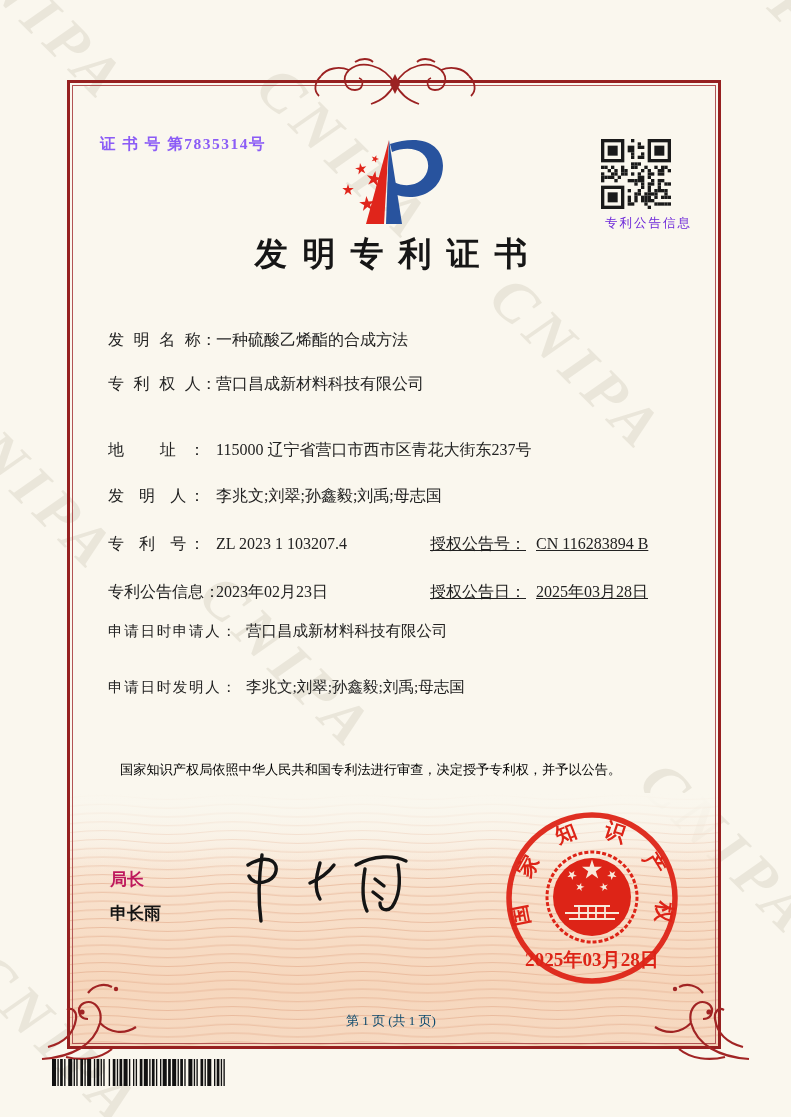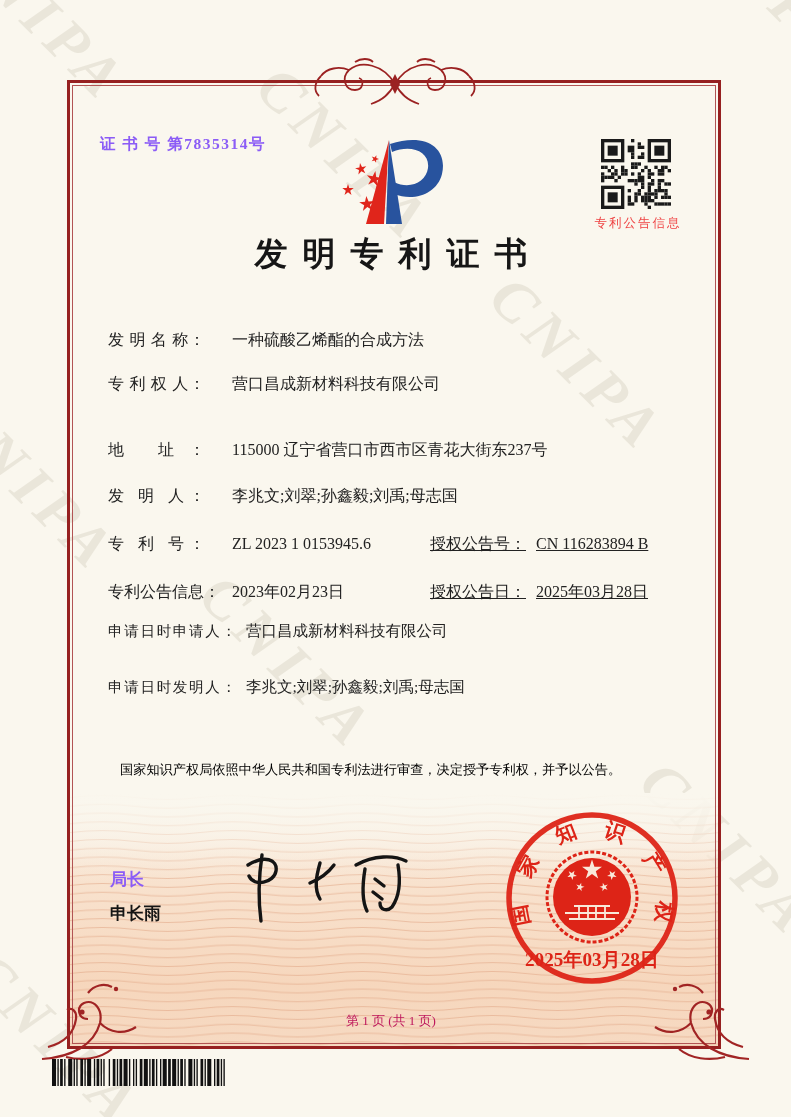--- a/index.html
+++ b/index.html
@@ -10,42 +10,42 @@
       transform:rotate(45deg);white-space:nowrap;pointer-events:none;}
   .band{position:absolute;z-index:2;}
   .frame{position:absolute;z-index:3;left:67px;top:80px;width:648px;height:963px;
          border:3px solid #962020;}
   .frame-inner{position:absolute;inset:2px;border:1px solid #b25454;}
   .flourish{position:absolute;z-index:4;}
   .content{position:absolute;z-index:5;}
   .cert-no{left:100px;top:134px;font-size:15.5px;letter-spacing:1.5px;color:#8b5cf6;font-weight:bold;}
   .logo{left:334px;top:134px;}
   .qr{left:601px;top:139px;}
-  .qr-caption{left:584px;top:215px;width:108px;text-align:center;font-size:12.5px;
-              letter-spacing:2px;color:#ef4444;}
+  .qr-caption{left:584px;top:215px;width:108px;text-align:right;font-size:12.5px;
+              letter-spacing:2px;color:#6d28d9;}
   .title{left:67px;top:232px;width:648px;text-align:center;font-size:33px;font-weight:600;
          letter-spacing:15px;text-indent:15px;color:#161616;white-space:nowrap;}
   .row{left:108px;font-size:16px;white-space:nowrap;}
-  .lbl{display:inline-block;width:97px;text-align:justify;text-align-last:justify;}
-  .val{margin-left:27px;}
+  .lbl{display:inline-block;width:97px;text-align:justify;text-align-last:justify;font-family:Liberation Mono, monospace;}
+  .val{margin-left:11px;}
   .col2{position:absolute;left:322px;white-space:nowrap;text-decoration:underline;}
   .col2 .val{margin-left:10px;}
   .long-lbl{display:inline-block;width:128px;font-size:14.5px;text-align:justify;
             text-align-last:justify;}
   .long-val{margin-left:10px;font-size:15.5px;}
   .statement{left:94px;top:756px;width:606px;font-size:13.2px;line-height:28px;color:#000000;}
   .statement div{white-space:nowrap;}
   .statement .l1{padding-left:26px;}
   .sig-title{left:110px;top:868px;font-family:"Liberation Sans","DejaVu Sans",sans-serif;
-             font-size:17px;font-weight:600;color:#8b5cf6;}
+             font-size:17px;font-weight:600;color:#be185d;}
   .sig-name{left:110px;top:902px;font-family:"Liberation Sans","DejaVu Sans",sans-serif;
             font-size:17px;font-weight:600;color:#151515;text-align:center;}
   .signature{left:222px;top:843px;}
   .seal{left:503px;top:809px;z-index:6;}
-  .footer{left:67px;top:1012px;width:648px;text-align:center;font-size:13px;color:#be185d;}
+  .footer{left:67px;top:1012px;width:648px;text-align:center;font-size:13px;color:#0c4a6e;}
   .barcode{left:52px;top:1059px;}
 </style>
 </head>
 <body>
 
 <div class="page">
 
   <span class="wm" style="left:-70px;top:-20px">CNIPA</span>
   <span class="wm" style="left:235px;top:120px">CNIPA</span>
   <span class="wm" style="left:655px;top:-55px">CNIPA</span>
@@ -265,21 +265,21 @@
   <div class="content row" style="top:374px">
     <span class="lbl">专 利 权 人：</span><span class="val">营口昌成新材料科技有限公司</span>
   </div>
   <div class="content row" style="top:440px">
     <span class="lbl">地 址：</span><span class="val">115000 辽宁省营口市西市区青花大街东237号</span>
   </div>
   <div class="content row" style="top:486px">
     <span class="lbl">发 明 人：</span><span class="val">李兆文;刘翠;孙鑫毅;刘禹;母志国</span>
   </div>
   <div class="content row" style="top:534px">
-    <span class="lbl">专 利 号：</span><span class="val">ZL 2023 1 0153945.6</span>
+    <span class="lbl">专 利 号：</span><span class="val">ZL 2023 1 103207.4</span>
     <span class="col2">
       <span>授权公告号：</span><span class="val">CN 116283894 B</span>
     </span>
   </div>
   <div class="content row" style="top:582px">
     <span class="lbl">专利公告信息：</span><span class="val">2023年02月23日</span>
     <span class="col2">
       <span>授权公告日：</span><span class="val">2025年03月28日</span>
     </span>
   </div>

